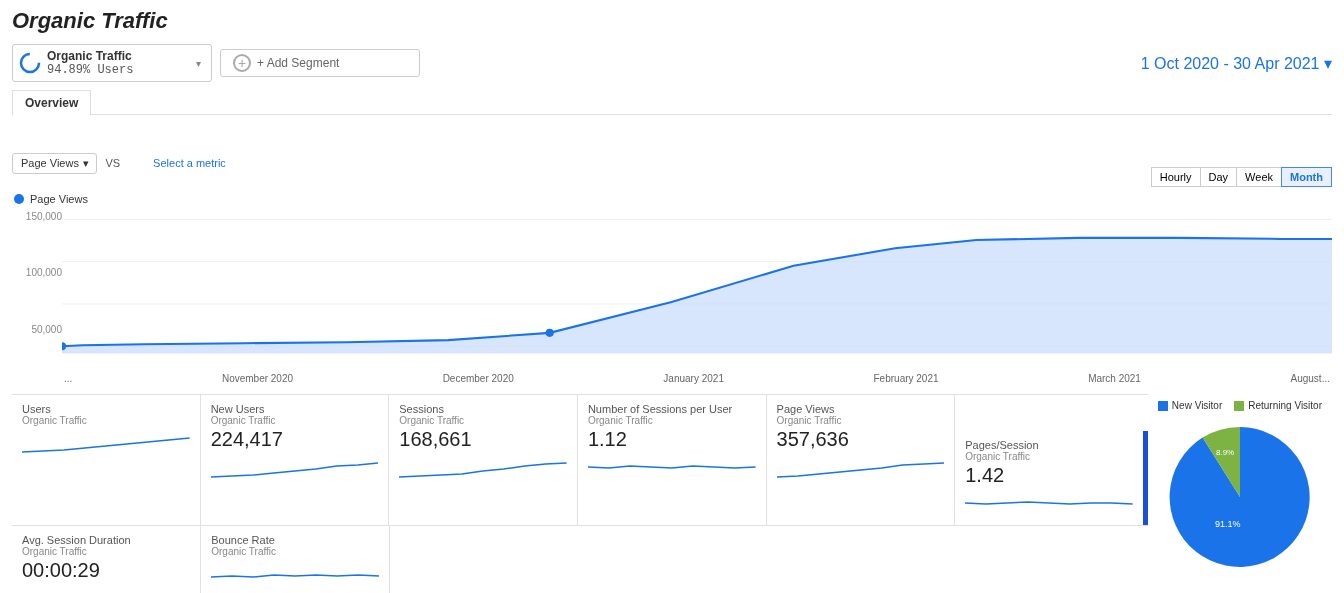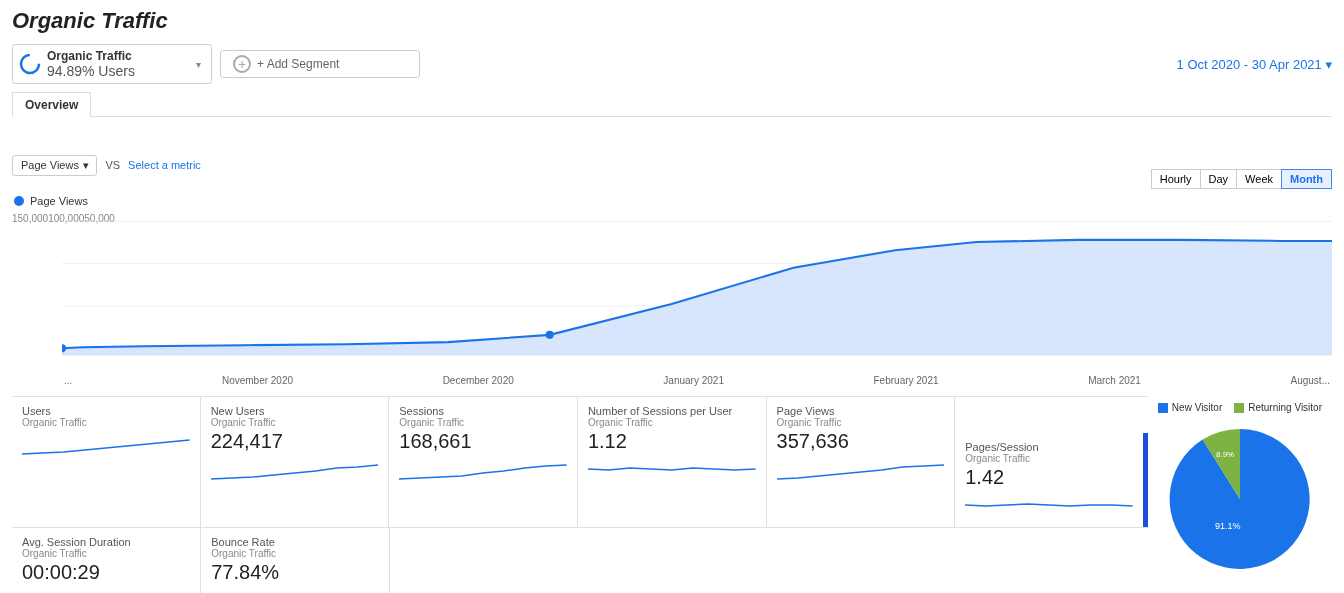--- a/index.html
+++ b/index.html
@@ -46,22 +46,23 @@
     .segment-icon {
       width: 22px;
       height: 22px;
     }
     .segment-text .seg-name {
       font-size: 12px;
       font-weight: bold;
       color: #333;
     }
     .segment-text .seg-sub {
-      font-size: 14px;
+      font-size: 12px;
       color: #555;
+      font-family: Liberation Mono, monospace;
     }
     .segment-chevron {
       margin-left: auto;
       color: #888;
       font-size: 10px;
     }
     .add-segment {
       display: flex;
       align-items: center;
       gap: 6px;
@@ -79,21 +80,21 @@
       border: 2px solid #aaa;
       border-radius: 50%;
       display: flex;
       align-items: center;
       justify-content: center;
       font-size: 14px;
       color: #aaa;
       line-height: 1;
     }
     .date-range {
-      font-size: 13px;
+      font-size: 16px;
       color: #333;
       margin-left: 40px;
     }
     .date-range span {
       color: #1a73e8;
       cursor: pointer;
     }
     .tabs-row {
       border-bottom: 1px solid #ddd;
       margin-bottom: 24px;
@@ -135,20 +136,21 @@
       cursor: pointer;
     }
     .vs-label {
       font-size: 11px;
       color: #555;
     }
     .select-metric {
       font-size: 11px;
       color: #1a73e8;
       cursor: pointer;
+      margin-left: 25px;
     }
     .time-buttons {
       display: flex;
       gap: 0;
     }
     .time-btn {
       border: 1px solid #ccc;
       padding: 3px 8px;
       font-size: 11px;
       background: #fff;
@@ -280,21 +282,21 @@
       background: #7cb342;
       display: inline-block;
     }
     .chart-container {
       position: relative;
       display: flex;
     }
     .y-axis-col {
       width: 50px;
       display: flex;
-      flex-direction: row;
+      flex-direction: column;
       justify-content: space-between;
       padding-bottom: 14px;
       padding-top: 2px;
     }
     .y-axis-col span {
       font-size: 10px;
       color: #888;
       text-align: right;
     }
     .chart-and-x {
@@ -495,21 +497,20 @@
           <div class="metric-sub">Organic Traffic</div>
           <div class="metric-value">00:00:29</div>
           <svg class="sparkline-svg" viewBox="0 0 160 28" preserveAspectRatio="none">
             <path d="M0,18 L20,17 L40,16 L60,17 L80,15 L100,16 L120,15 L140,16 L160,15" fill="none" stroke="#1a73e8" stroke-width="1.5"></path>
           </svg>
         </div>
 
         <div class="metric-card" style="flex:0 0 16.66%">
           <div class="metric-title">Bounce Rate</div>
           <div class="metric-sub">Organic Traffic</div>
-          <div class="metric-value">77.84%</div>
           <svg class="sparkline-svg" viewBox="0 0 160 28" preserveAspectRatio="none">
             <path d="M0,18 L20,17 L40,18 L60,16 L80,17 L100,16 L120,17 L140,16 L160,17" fill="none" stroke="#1a73e8" stroke-width="1.5"></path>
           </svg>
         </div>
         <div style="flex:1"></div>
       </div>
     </div>
 
     <div class="pie-section">
       <div class="pie-legend">

